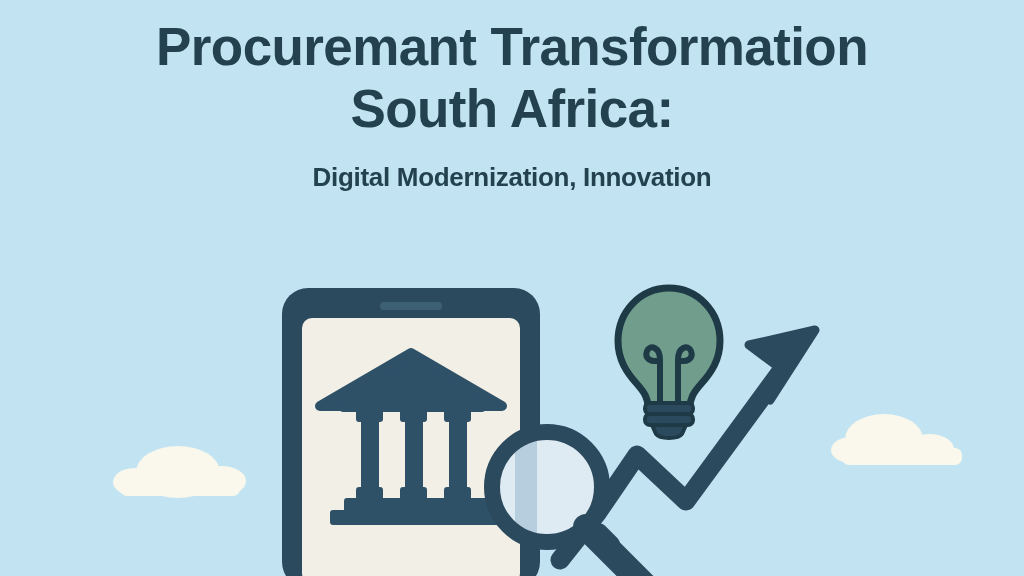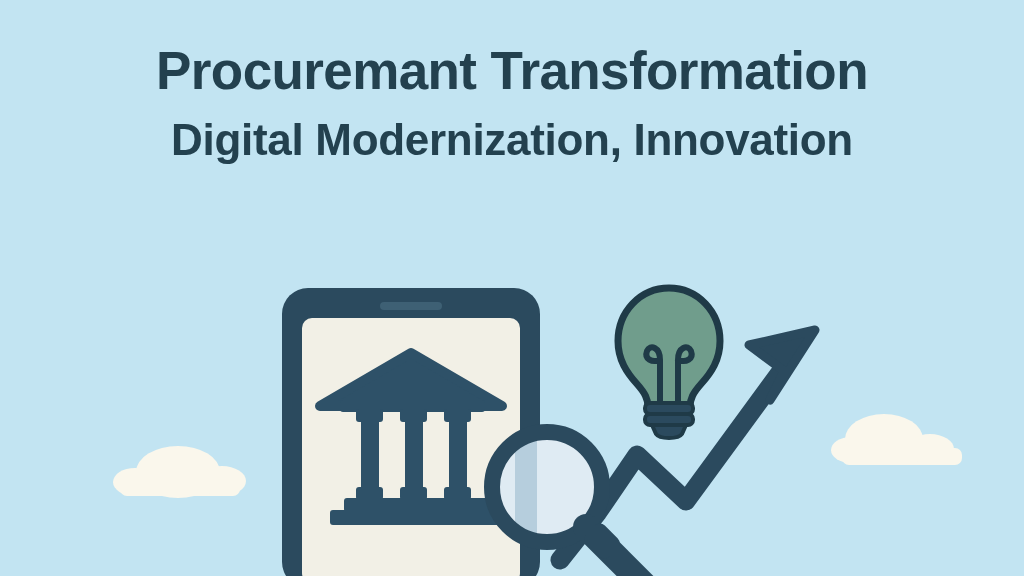--- a/index.html
+++ b/index.html
@@ -20,38 +20,38 @@
     width:1024px; height:576px;
   }
   .text-layer {
     position:absolute;
     left:0; top:0;
     width:1024px;
     text-align:center;
     pointer-events:none;
   }
   .title-block {
-    padding-top:40px;
+    padding-top:16px;
   }
   .title-line {
     display:block;
     color:#23414f;
     font-weight:700;
     font-size:53px;
     line-height:62px;
     letter-spacing:-0.6px;
   }
   .subtitle-block {
     margin-top:14px;
   }
   .subtitle-line {
     display:block;
     color:#23414f;
     font-weight:700;
-    font-size:44px;
+    font-size:26px;
     line-height:47px;
     letter-spacing:-0.3px;
   }
 </style>
 </head>
 <body>
 
 <div id="poster">
 
   <svg id="art" viewBox="0 0 1024 576" xmlns="http://www.w3.org/2000/svg">
@@ -127,19 +127,20 @@
       <rect x="515" y="437" width="22" height="100" fill="#b6cedd"></rect>
       <circle cx="547" cy="487" r="55" fill="none" stroke="#2b4a5e" stroke-width="16"></circle>
       <path d="M 586 527 L 660 601" stroke="#2b4a5e" stroke-width="26" stroke-linecap="round"></path>
       <rect x="586" y="528" width="32" height="26" rx="7" transform="rotate(45 602 541)" fill="#2b4a5e"></rect>
     </g>
   </svg>
 
   <div class="text-layer">
     <div class="title-block">
       <span class="title-line">Procuremant Transformation</span>
+      <span class="title-line">South Africa:</span>
     </div>
     <div class="subtitle-block">
       <span class="subtitle-line">Digital Modernization, Innovation</span>
     </div>
   </div>
 
 </div>
 
 </body></html>

